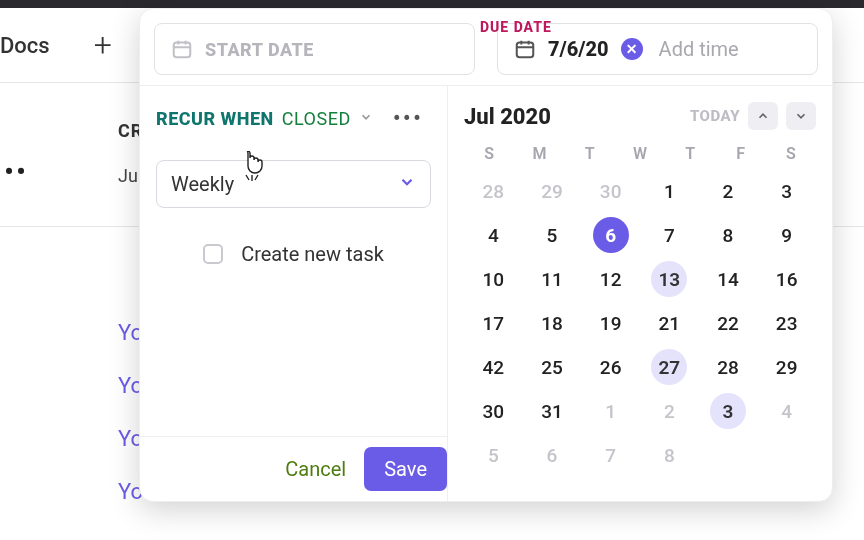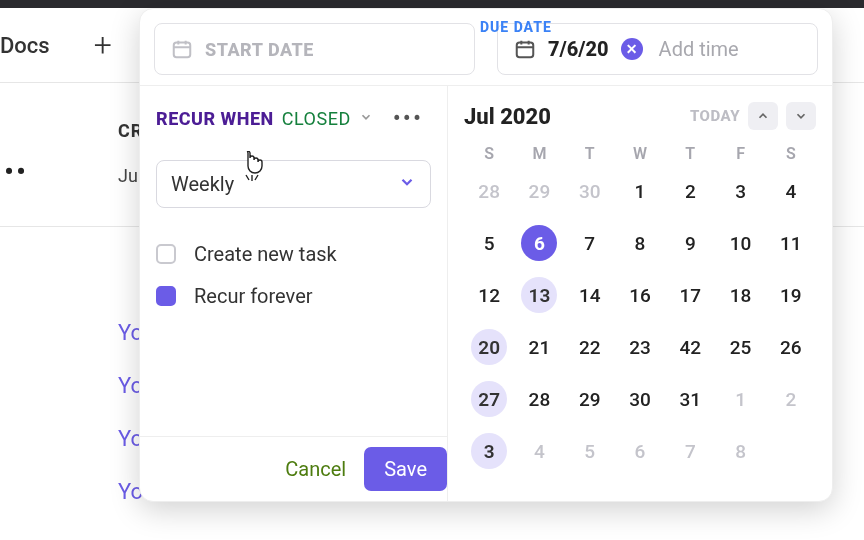--- a/index.html
+++ b/index.html
@@ -41,21 +41,21 @@
     background:#fff; border-radius:14px;
     box-shadow: 0 8px 30px rgba(0,0,0,0.18);
     display:flex; flex-direction:column;
     border:1px solid #eee;
   }
   .pop-top {
     display:flex; gap:22px; padding:14px 14px 10px 14px;
   }
   .due-label {
     position:absolute; top:10px; left:50%; transform:translateX(-6px);
-    font-size:14px; font-weight:800; letter-spacing:1px; color:#3b82f6;text-align:right;
+    font-size:14px; font-weight:800; letter-spacing:1px; color:#be185d;text-align:right;
   }
   .date-box {
     flex:1; display:flex; align-items:center; gap:12px;
     border:1px solid #e2e2e6; border-radius:8px; padding:13px 16px;
     height:52px;
   }
   .date-box.start { color:#a0a0a8; }
   .due-box { background:#fff; }
   .cal-icon { width:22px; height:22px; display:inline-block; position:relative;}
   .cal-icon svg { width:22px; height:22px; }
@@ -70,33 +70,33 @@
   .pop-body {
     display:flex; flex:1; min-height:0; border-top:1px solid #eee;
   }
   .left-pane {
     width:308px; border-right:1px solid #eee; display:flex; flex-direction:column;
     padding:14px 0 0 0; position:relative;
   }
   .recur-row {
     display:flex; align-items:center; gap:8px; padding:4px 16px 12px 16px;
   }
-  .recur-label { font-size:18px; font-weight:800; color:#4c1d95; letter-spacing:0.5px;}
+  .recur-label { font-size:18px; font-weight:800; color:#0f766e; letter-spacing:0.5px;}
   .recur-closed { font-size:18px; font-weight:400; color:#15803d; letter-spacing:0.5px;}
   .chev-sm svg{ width:14px; height:14px; }
   .kebab { margin-left:auto; color:#555; font-size:24px; letter-spacing:2px; cursor:pointer; padding-right:8px;}
   .select-box {
     margin:16px 16px; border:1px solid #d9d9e0; border-radius:8px;
     display:flex; align-items:center; padding:11px 14px; cursor:pointer;
     justify-content:space-between;
   }
   .select-text { font-size:20px; color:#333; }
   .chev-down svg { width:18px; height:18px; }
   .chev-down { color:#6b5ce7; }
-  .opts { padding:18px 16px 0 16px; display:flex; flex-direction:column; gap:18px;}
+  .opts { padding:18px 16px 0 16px; display:flex; flex-direction:column; gap:18px;align-items:center;}
   .opt { display:flex; align-items:center; gap:18px; font-size:20px; color:#333;}
   .cb { width:20px; height:20px; border:2px solid #c9c9cf; border-radius:5px; cursor:pointer; display:flex; align-items:center; justify-content:center;}
   .cb.checked { background:#6b5ce7; border-color:#6b5ce7; }
   .cursor-icon {
     position:absolute; left:100px; top:65px; pointer-events:none;
   }
   .footer {
     margin-top:auto; border-top:1px solid #eee; display:flex; justify-content:flex-end; align-items:center;
     padding:10px 0 10px 0;
   }
@@ -104,21 +104,21 @@
   .btn-save { font-size:20px; color:#fff; background:#6b5ce7; border-radius:7px; padding:10px 20px; cursor:pointer;}
   
   .cal-pane { flex:1; padding:16px 16px 0 16px; display:flex; flex-direction:column;}
   .cal-head { display:flex; align-items:center; gap:8px; }
   .cal-month { font-size:22px; font-weight:800; color:#222; flex:1;}
   .today-btn { font-size:15px; font-weight:800; color:#bdbdc4; letter-spacing:0.5px; cursor:pointer;}
   .navbtn { width:30px; height:28px; background:#efeff3; border-radius:6px; display:flex; align-items:center; justify-content:center; cursor:pointer; color:#555;}
   .navbtn svg{width:14px;height:14px;}
   .dow { display:grid; grid-template-columns:repeat(7,1fr); margin-top:14px;}
   .dow div { text-align:center; font-size:16px; font-weight:600; color:#a6a6ae;}
-  .days { display:grid; grid-template-columns:repeat(7,1fr); row-gap:12px; margin-top:8px;}
+  .days { display:grid; grid-template-columns:repeat(6,1fr); row-gap:4px; margin-top:8px;}
   .day {
     height:40px; display:flex; align-items:center; justify-content:center;
     font-size:19px; font-weight:500; color:#222; cursor:pointer; position:relative;
   }
   .day.muted { color:#c4c4cb; }
   .day .circle {
     width:36px; height:36px; border-radius:50%; display:flex; align-items:center; justify-content:center;
   }
   .day.selected .circle { background:#6b5ce7; color:#fff; font-weight:700;}
   .day.marked .circle { background:#e5e2fb; color:#333; font-weight:600;}
@@ -192,24 +192,20 @@
               <path d="M6 9l6 6 6-6"></path>
             </svg>
         </span>
       </div>
 
       <div class="opts">
         <div class="opt">
           <span class="cb"></span>
           <span>Create new task</span>
         </div>
-        <div class="opt">
-          <span class="cb checked"></span>
-          <span>Recur forever</span>
-        </div>
       </div>
 
       <span class="cursor-icon">
         <svg width="26" height="30" viewBox="0 0 26 30">
           <path d="M8 2 v13 c0 4 3 7 7 7 s7-3 7-7 v-4 c0-1-1-2-2-2s-2 1-2 2 v-2 c0-1-1-2-2-2s-2 1-2 2 v-2 c0-1-1-2-2-2s-2 1-2 2 V2 c0-1-1-2-2-2S8 1 8 2 Z" fill="#fff" stroke="#222" stroke-width="1.4"></path>
           <path d="M6 24 l3 5 M12 24 l0 6 M18 24 l-3 5" stroke="#222" stroke-width="1.4"></path>
         </svg>
       </span>
 
       <div class="footer">
@@ -299,23 +295,20 @@
           </div>
           <div class="day">
             <span class="circle">17</span>
           </div>
           <div class="day">
             <span class="circle">18</span>
           </div>
           <div class="day">
             <span class="circle">19</span>
           </div>
-          <div class="day marked">
-            <span class="circle">20</span>
-          </div>
           <div class="day">
             <span class="circle">21</span>
           </div>
           <div class="day">
             <span class="circle">22</span>
           </div>
           <div class="day">
             <span class="circle">23</span>
           </div>
           <div class="day">

